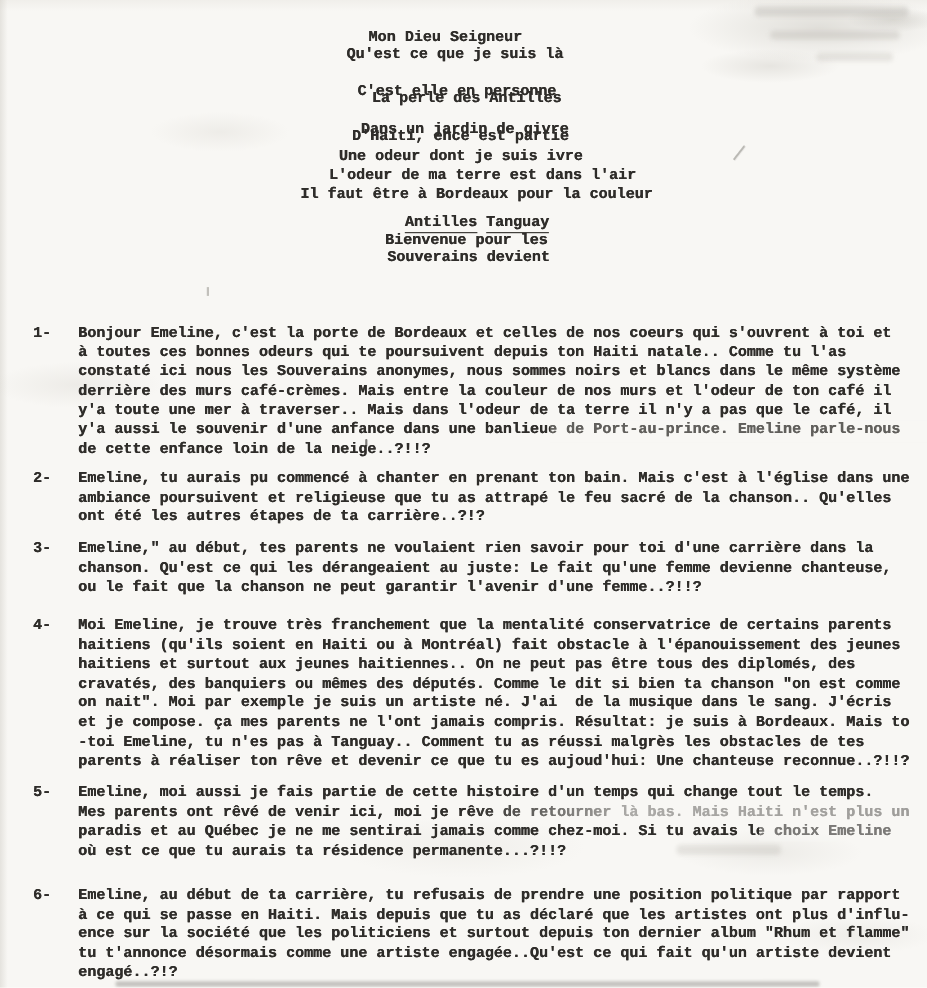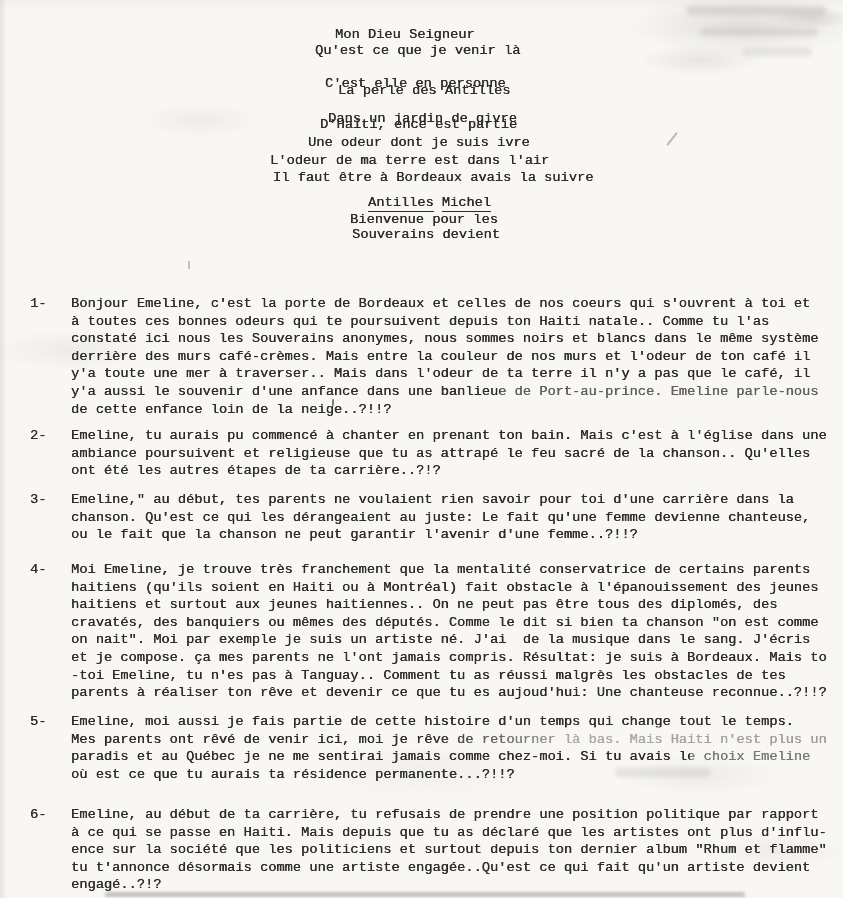--- a/index.html
+++ b/index.html
@@ -20,36 +20,37 @@
       radial-gradient(ellipse 90px 22px at 700px 60px, rgba(190,187,179,.30), transparent 70%),
       radial-gradient(ellipse 60px 16px at 812px 18px, rgba(175,172,164,.35), transparent 70%),
       radial-gradient(ellipse 110px 30px at 70px 350px, rgba(208,205,198,.28), transparent 70%),
       radial-gradient(ellipse 90px 26px at 200px 120px, rgba(214,211,204,.30), transparent 70%),
       radial-gradient(ellipse 160px 40px at 420px 770px, rgba(212,209,202,.22), transparent 70%),
       radial-gradient(ellipse 120px 30px at 700px 775px, rgba(205,202,195,.26), transparent 70%),
       radial-gradient(ellipse 100px 25px at 780px 850px, rgba(208,205,198,.25), transparent 70%),
       linear-gradient(90deg, rgba(205,202,195,.45) 0px, rgba(205,202,195,0) 7px),
       linear-gradient(180deg, rgba(235,233,228,.6) 0px, rgba(235,233,228,0) 10px);
     color:var(--ink);
+    font-weight:bold;
   }
   .txt{ text-shadow:0.3px 0 0 currentColor; }
 
   
   .poem-line{
     position:absolute;
     font-size:13.7px;line-height:17px;white-space:pre;
   }
   .pl1 {top:26px; left:335px;}
   .pl2 {top:42px; left:315px;}
   .pl3 {top:75px; left:325px;}
   .pl4 {top:82px; left:338px;}
   .pl5 {top:110px; left:328px;}
   .pl6 {top:116px;left:320px;}
   .pl7 {top:134px;left:308px;}
-  .pl8 {top:152px;left:270px;}
+  .pl8 {top:152px;left:299px;}
   .pl9 {top:169px;left:273px;}
   .pl10{top:194px;left:368px;}
   .pl11{top:211px;left:350px;}
   .pl12{top:226px;left:352px;}
   .uword{border-bottom:1.3px solid var(--ink);padding-bottom:1px;}
   .uword + .uword{margin-left:8px;}
 
   
   .qa{
     position:absolute;left:30px;width:820px;
@@ -90,31 +91,31 @@
   .ghost-q5{left:615px;top:768px;width:95px;height:9px;
     background:rgba(180,177,169,.28);filter:blur(2px);border-radius:4px;}
 </style>
 </head>
 <body>
 
 <div class="page">
 
   <div>
     <div class="poem-line txt pl1">Mon Dieu Seigneur</div>
-    <div class="poem-line txt pl2">Qu'est ce que je venir là</div>
+    <div class="poem-line txt pl2">Qu'est ce que je suis là</div>
     <div class="poem-line txt pl3">C'est elle en personne</div>
 
     <div class="poem-line txt pl4">La perle des Antilles</div>
     <div class="poem-line txt pl5">Dans un jardin de givre</div>
     <div class="poem-line txt pl6">D'Haiti, ence est partie</div>
     <div class="poem-line txt pl7">Une odeur dont je suis ivre</div>
     <div class="poem-line txt pl8">L'odeur de ma terre est dans l'air</div>
-    <div class="poem-line txt pl9">Il faut être à Bordeaux avais la suivre</div>
+    <div class="poem-line txt pl9">Il faut être à Bordeaux pour la couleur</div>
 
-    <div class="poem-line txt pl10"><span class="uword">Antilles</span><span class="uword">Michel</span></div>
+    <div class="poem-line txt pl10"><span class="uword">Antilles</span><span class="uword">Tanguay</span></div>
     <div class="poem-line txt pl11">Bienvenue pour les</div>
     <div class="poem-line txt pl12">Souverains devient</div>
   </div>
 
   <div class="qa q1">
     <div class="qnum txt">1-</div>
     <div class="qtext txt">Bonjour Emeline, c'est la porte de Bordeaux et celles de nos coeurs qui s'ouvrent à toi et
 à toutes ces bonnes odeurs qui te poursuivent depuis ton Haiti natale.. Comme tu l'as
 constaté ici nous les Souverains anonymes, nous sommes noirs et blancs dans le même système
 derrière des murs café-crèmes. Mais entre la couleur de nos murs et l'odeur de ton café il

